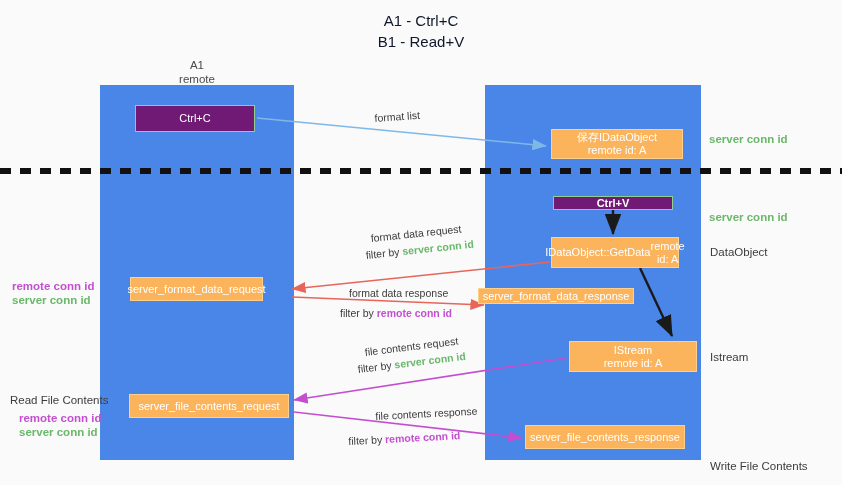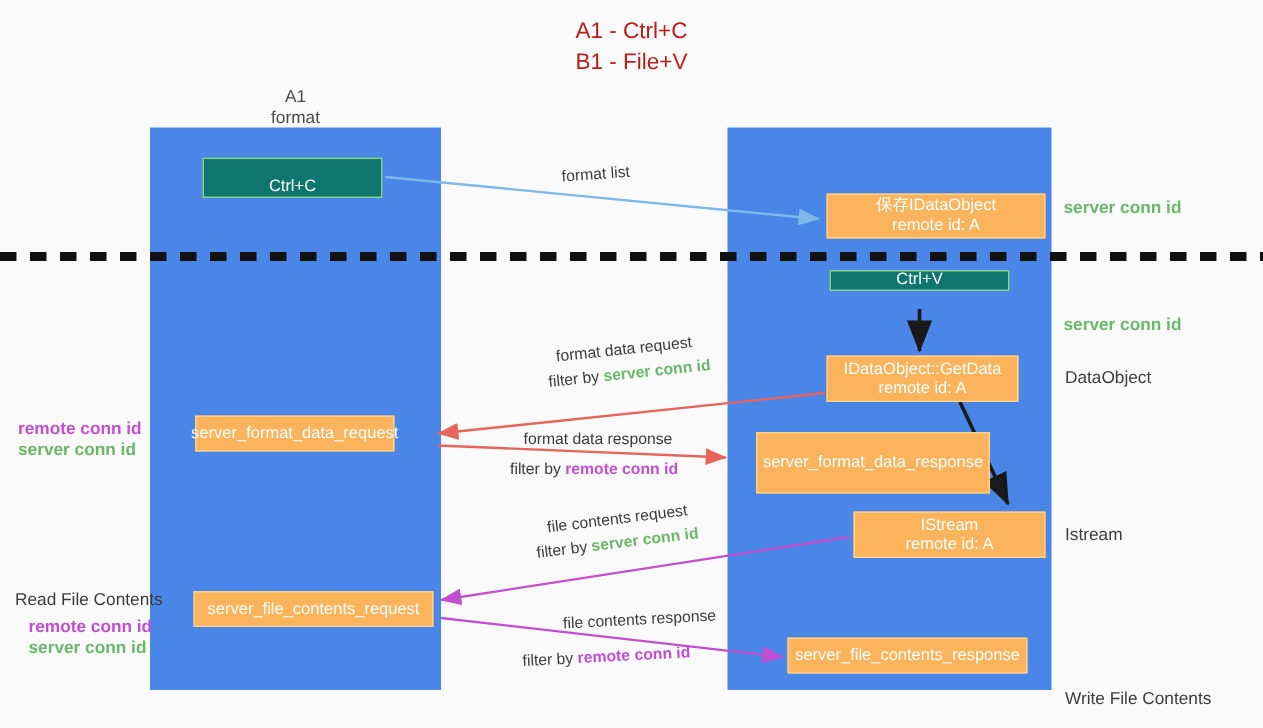--- a/index.html
+++ b/index.html
@@ -9,42 +9,42 @@
     font-family:"Liberation Sans","DejaVu Sans",sans-serif;
     overflow:hidden;position:relative;
   }
   #stage{position:absolute;left:0;top:0;width:842px;height:485px;}
 
   .abs{position:absolute;}
 
   
   .title{
     left:0;top:10px;width:842px;text-align:center;
-    font-size:15px;color:#b91c1c;line-height:21px;
+    font-size:15px;color:#0f172a;line-height:21px;
   }
 
   
   .lane-head{
     text-align:center;font-size:11.5px;color:#4a4a4a;line-height:14px;
   }
   .lane-head .l2{display:block;}
 
   
   .lane{
     background:#4a86e8;
   }
 
   
   .box{
     box-sizing:border-box;
     display:flex;align-items:center;justify-content:center;
     text-align:center;color:#ffffff;font-size:11px;line-height:13px;
     border:1px solid rgba(255,255,255,.55);
   }
-  .box.green{background:#0f766e;border-color:#8fd08f;align-items:flex-end;}
+  .box.green{background:#701a75;border-color:#8fd08f;}
   .box.orange{background:#f9b council;}
   .box.orange{background:#fbb45c;border-color:#ffd08a;}
 
   
   .lbl{font-size:11.5px;color:#3c3c3c;line-height:14px;white-space:nowrap;}
   .lbl.green{color:#6ab86a;font-weight:bold;}
   .lbl.magenta{color:#c34fd0;font-weight:bold;}
   .stack{line-height:15px;}
 
   
@@ -54,26 +54,26 @@
 
   svg.overlay{position:absolute;left:0;top:0;width:842px;height:485px;pointer-events:none;}
 </style>
 </head>
 <body>
 
 <div id="stage">
 
   <div class="abs title">
     <div>A1 - Ctrl+C</div>
-    <div>B1 - File+V</div>
+    <div>B1 - Read+V</div>
   </div>
 
   <div class="abs lane-head" style="left:100px;top:58px;width:194px;">
     <div>A1</div>
-    <span class="l2">format</span>
+    <span class="l2">remote</span>
   </div>
   <div class="abs lane-head" style="left:485px;top:58px;width:216px;margin-top:32px;">
     <div>B1</div>
     <span class="l2">connection</span>
   </div>
 
   <div class="abs lane" style="left:100px;top:85px;width:194px;height:375px;"></div>
   <div class="abs lane" style="left:485px;top:85px;width:216px;height:375px;"></div>
 
   <svg class="overlay" viewBox="0 0 842 485">
@@ -106,44 +106,44 @@
 
     <line x1="566" y1="358" x2="294" y2="400" stroke="#c34fd0" stroke-width="1.6" marker-end="url(#ah-mag)"></line>
 
     <line x1="294" y1="412" x2="522" y2="438" stroke="#c34fd0" stroke-width="1.6" marker-end="url(#ah-mag)"></line>
   </svg>
 
   <div class="abs box green" style="left:135px;top:105px;width:120px;height:27px;">
     <span>Ctrl+C</span>
   </div>
 
-  <div class="abs box orange" style="left:551px;top:129px;width:146px;height:30px;flex-direction:column;">
+  <div class="abs box orange" style="left:551px;top:129px;width:132px;height:30px;flex-direction:column;">
     <span>保存IDataObject</span>
     <span>remote id: A</span>
   </div>
 
-  <div class="abs box green" style="left:553px;top:180px;width:120px;height:14px;">
+  <div class="abs box green" style="left:553px;top:196px;width:120px;height:14px;font-weight:bold;">
     <span>Ctrl+V</span>
   </div>
 
-  <div class="abs box orange" style="left:551px;top:237px;width:128px;height:31px;flex-direction:column;">
+  <div class="abs box orange" style="left:551px;top:237px;width:128px;height:31px;flex-direction:row;">
     <span>IDataObject::GetData</span>
     <span>remote id: A</span>
   </div>
 
   <div class="abs box orange" style="left:569px;top:341px;width:128px;height:31px;flex-direction:column;">
     <span>IStream</span>
     <span>remote id: A</span>
   </div>
 
   <div class="abs box orange" style="left:130px;top:277px;width:133px;height:24px;">
     <span>server_format_data_request</span>
   </div>
 
-  <div class="abs box orange" style="left:504px;top:288px;width:156px;height:41px;">
+  <div class="abs box orange" style="left:478px;top:288px;width:156px;height:16px;">
     <span>server_format_data_response</span>
   </div>
 
   <div class="abs box orange" style="left:129px;top:394px;width:160px;height:24px;">
     <span>server_file_contents_request</span>
   </div>
 
   <div class="abs box orange" style="left:525px;top:425px;width:160px;height:24px;">
     <span>server_file_contents_response</span>
   </div>

